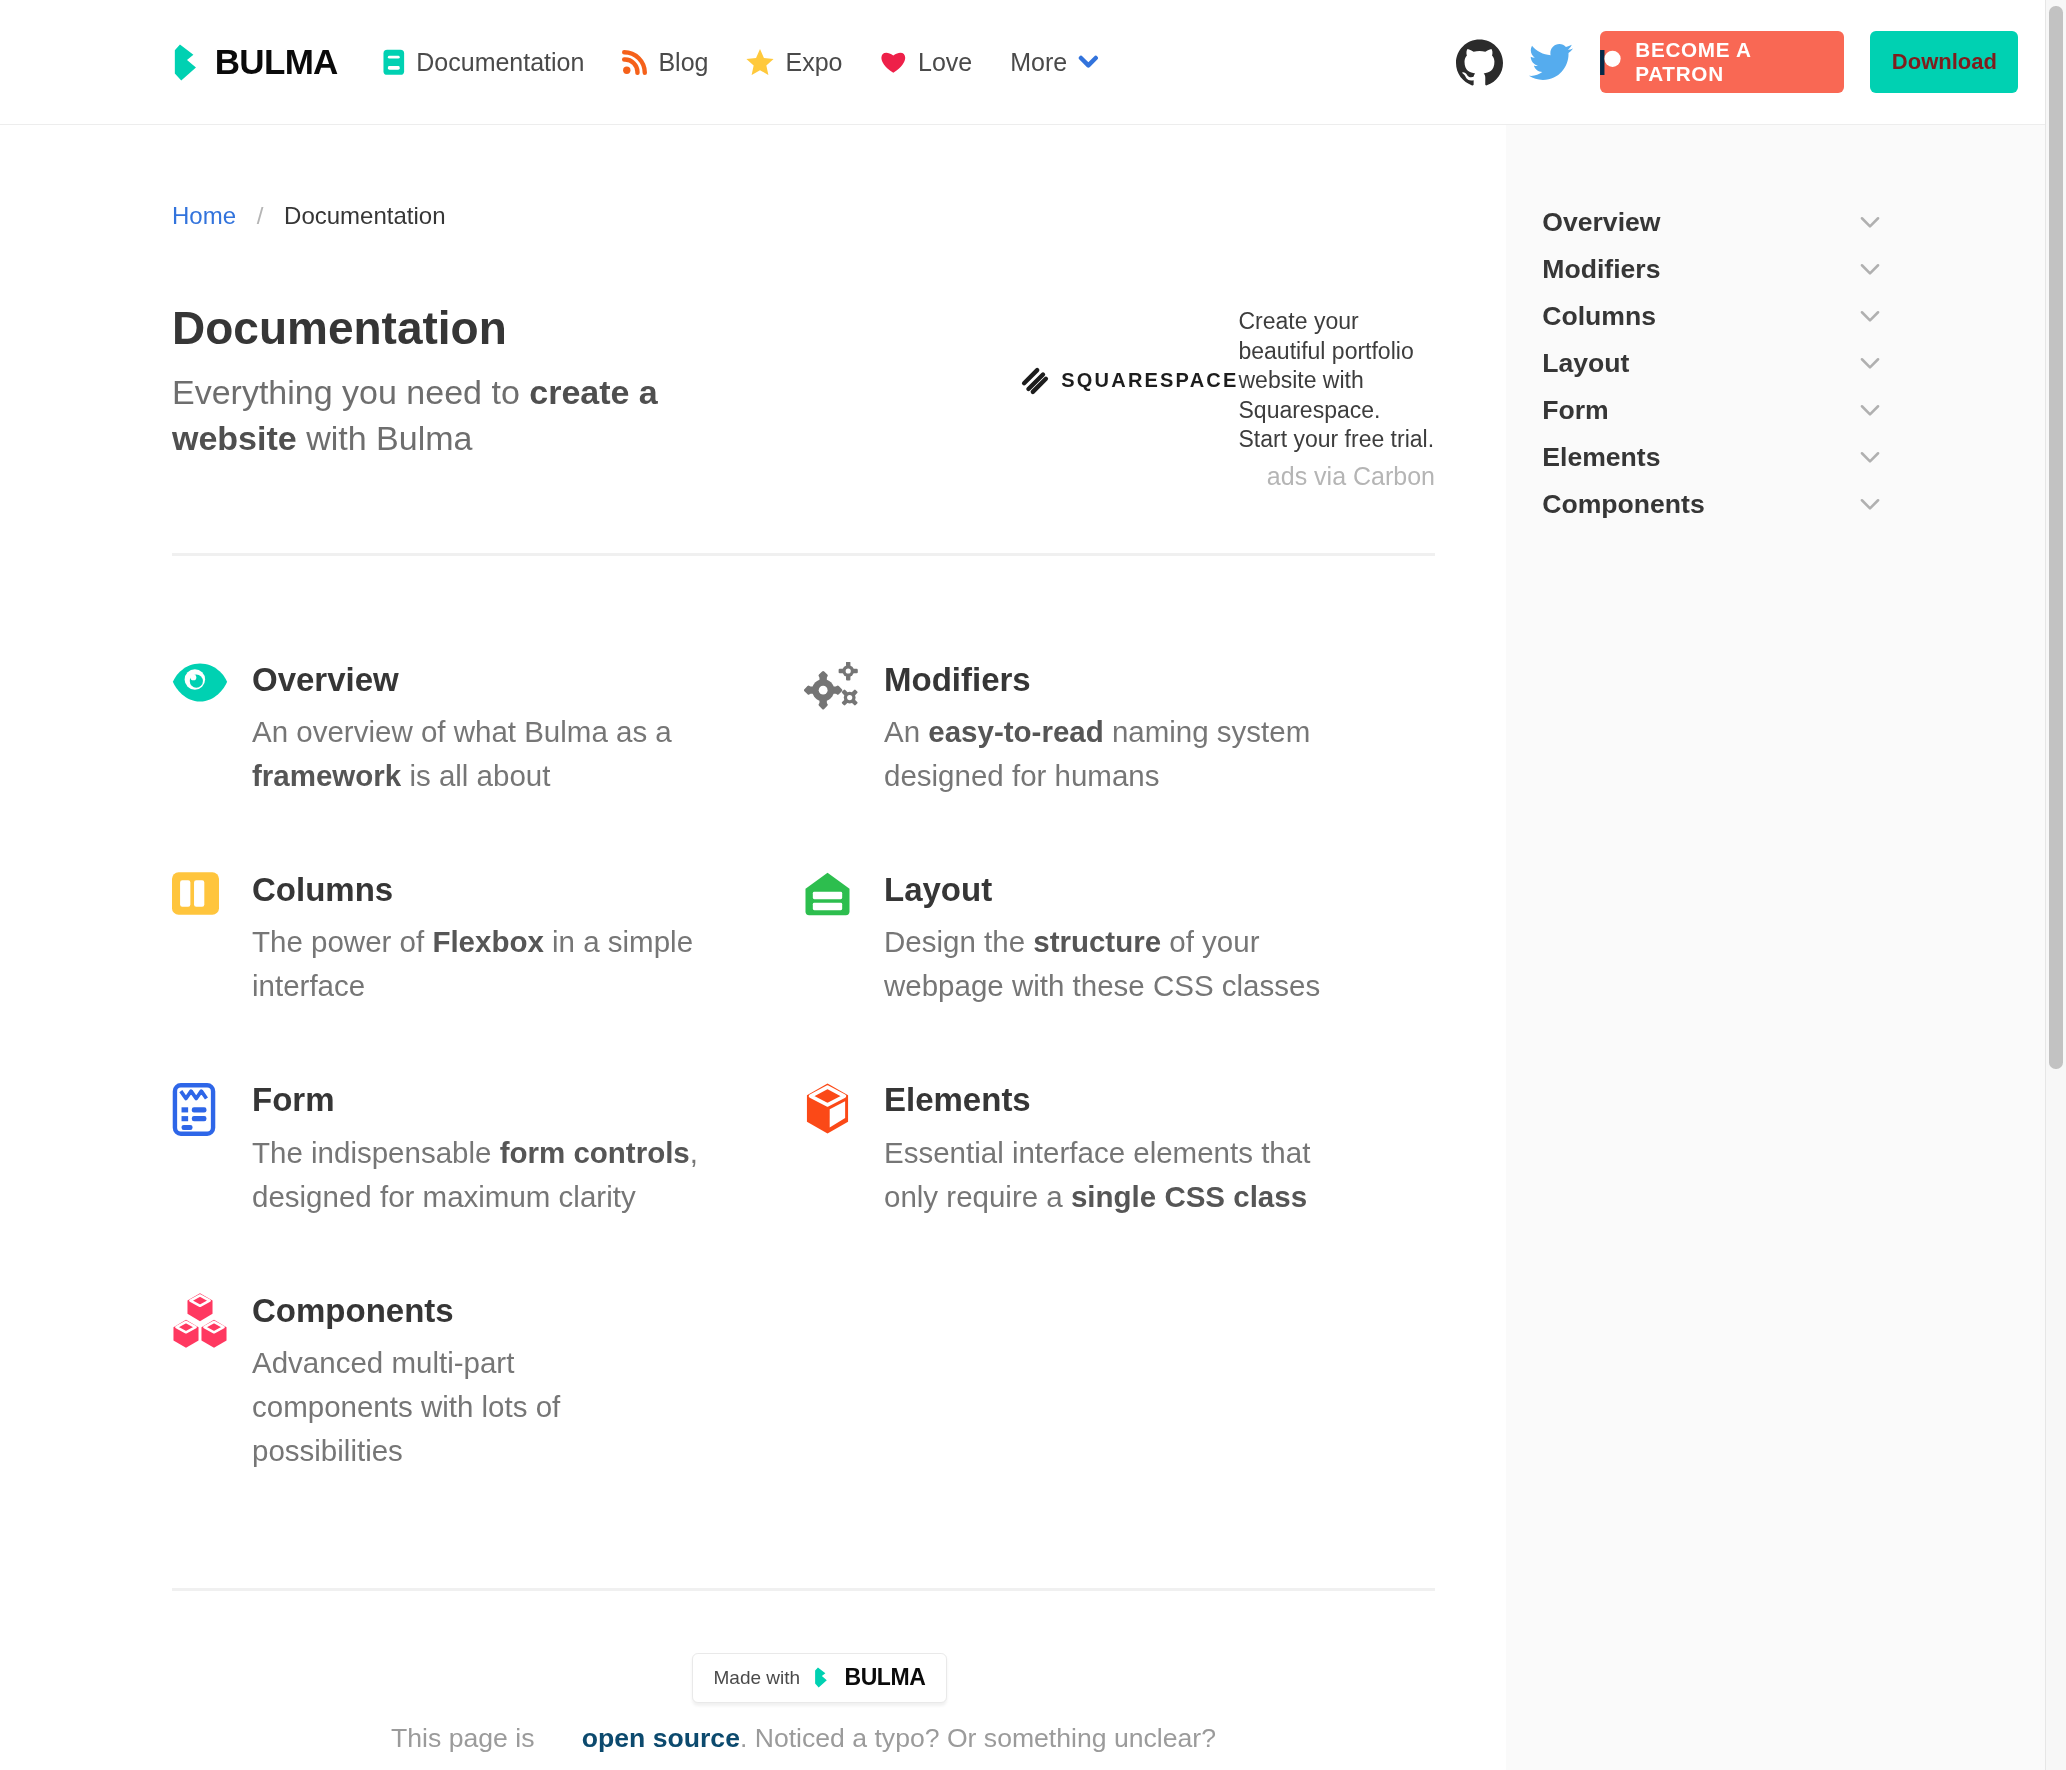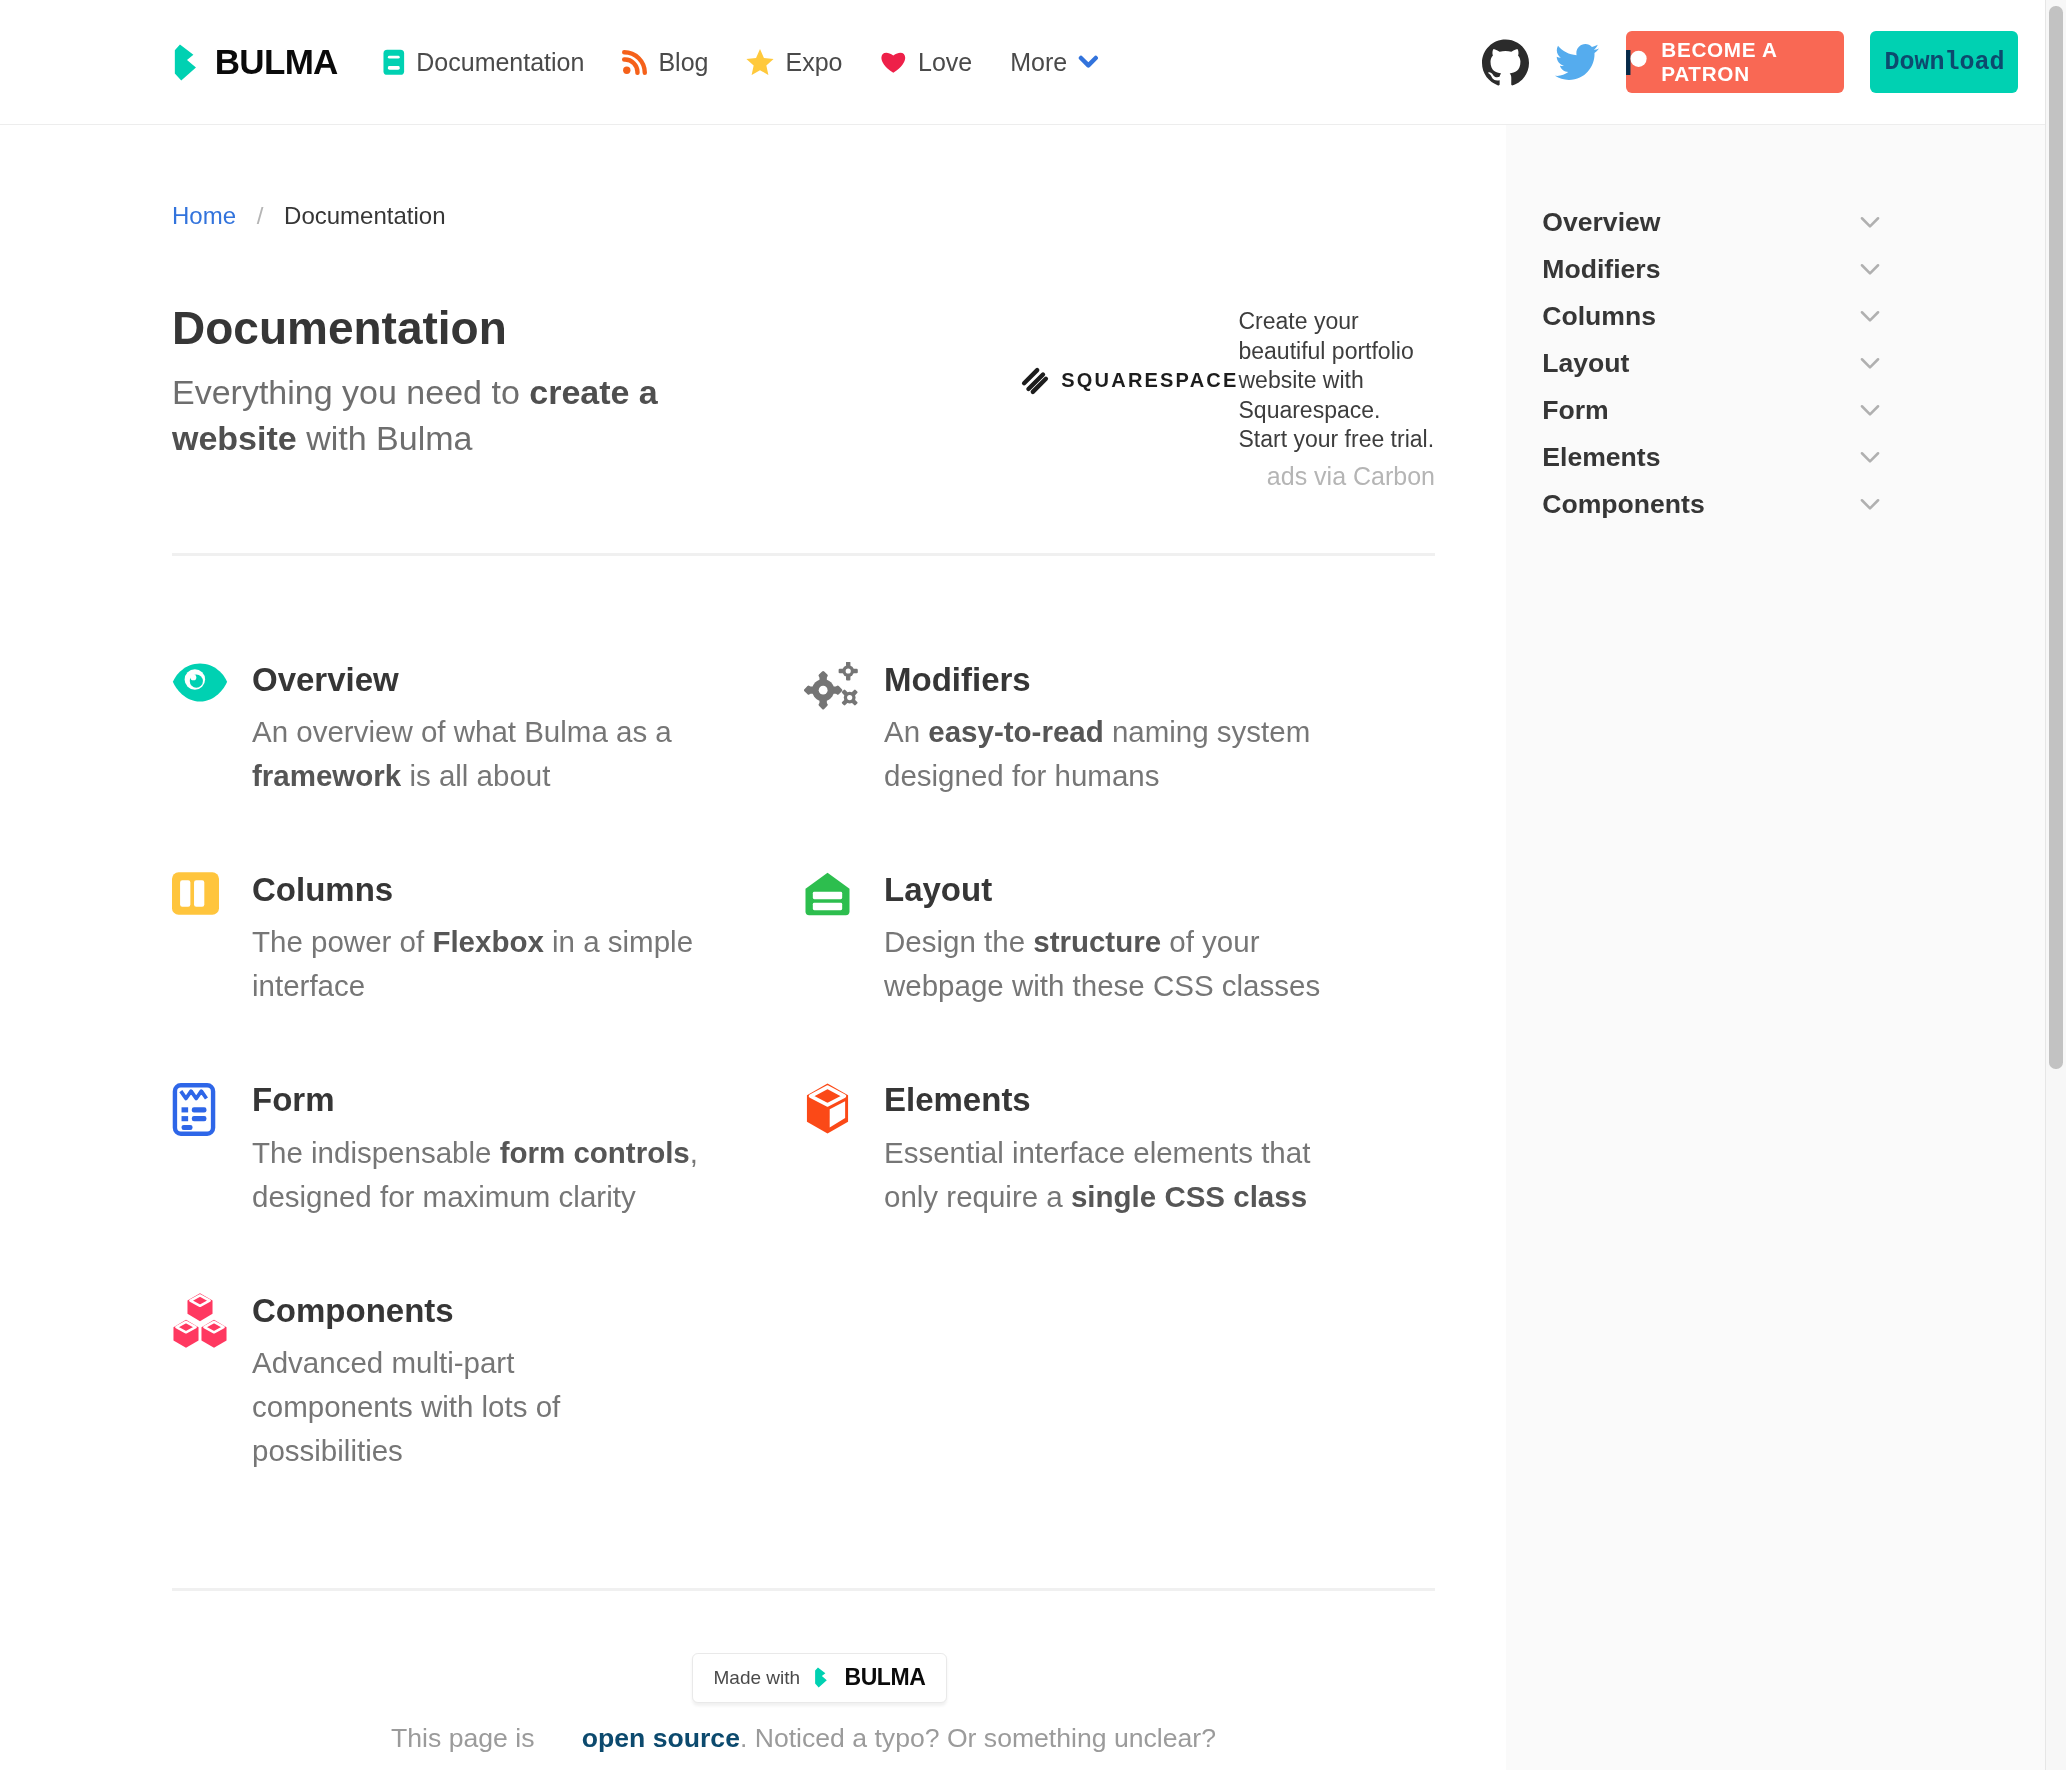--- a/index.html
+++ b/index.html
@@ -12,24 +12,24 @@
   .scrollbar { position:absolute; top:0; right:0; width:20.7px; height:1771px; background:#f7f7f7; border-left:1.5px solid #e6e6e6; }
   .scroll-thumb { position:absolute; top:5.9px; left:3px; width:13.3px; height:1063px; background:#c2c2c2; border-radius:6.6px; }
 
   
   .navbar { height:125px; display:flex; align-items:center; padding:0 26.6px 0 171px; background:#fff; border-bottom:1.5px solid #ededed; }
   .brand { display:flex; align-items:center; gap:11.8px; margin-right:44px; cursor:pointer; }
   .brand-text { font-size:35px; font-weight:800; letter-spacing:-0.7px; color:#0a0a0a; }
   .nav-item { display:flex; align-items:center; gap:11px; margin-right:38px; font-size:25px; color:#4a4a4a; cursor:pointer; }
   .nav-right { margin-left:auto; display:flex; align-items:center; gap:26.6px; }
   .btn { display:flex; align-items:center; justify-content:center; height:62px; border-radius:5.9px; cursor:pointer; }
-  .btn-patreon { width:218px; background:#f96854; gap:14.8px; }
+  .btn-patreon { width:244px; background:#f96854; gap:14.8px; }
   .btn-patreon span { color:#fff; font-size:20.7px; font-weight:700; letter-spacing:0.7px; }
   .btn-download { width:148px; background:#00d1b2; }
-  .btn-download span { color:#0c4a6e; font-size:25px; font-weight:600;font-family:Liberation Mono, monospace; }
+  .btn-download span { color:#7f1d1d; font-size:22px; font-weight:600; }
 
   
   .body-row { display:flex; height:1646px; }
   .main { width:1507px; }
   .container { margin-left:172px; width:1263px; }
 
   .sidebar { width:539px; background:#fafafa; padding:74px 0 0 36px; }
   .side-item { width:339px; height:47px; display:flex; align-items:center; justify-content:space-between; cursor:pointer; }
   .side-item span { font-size:26.6px; font-weight:700; color:#363636; }
 

